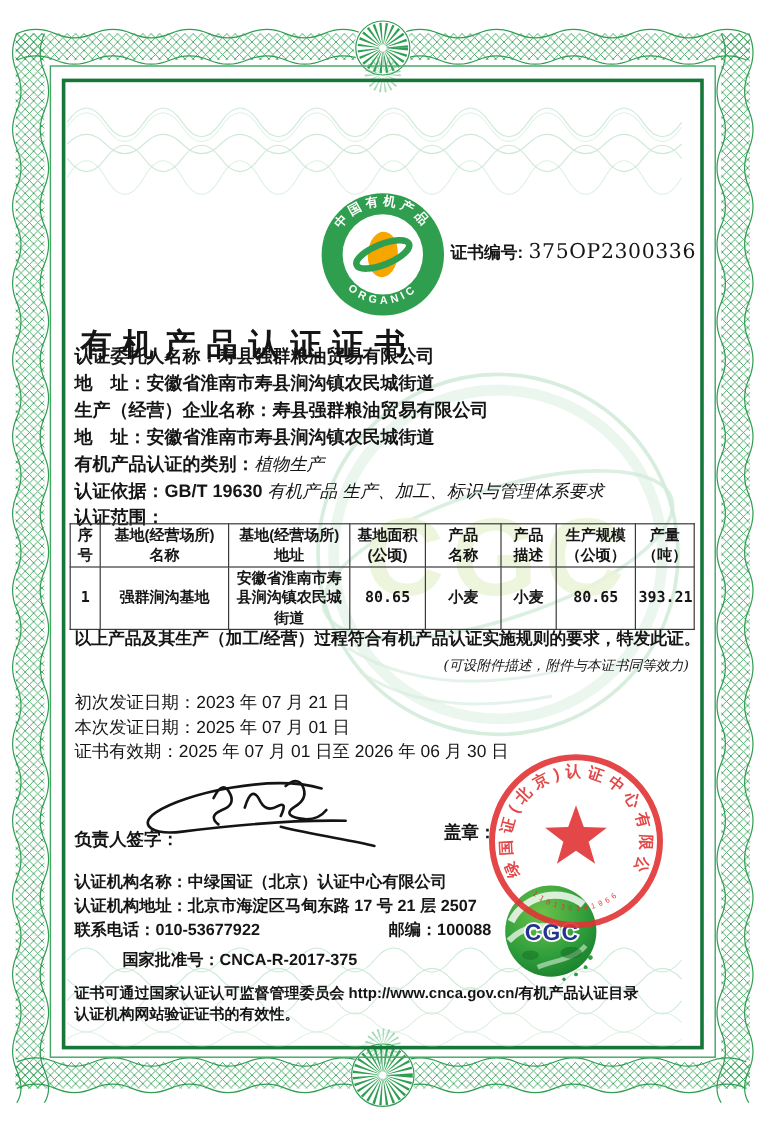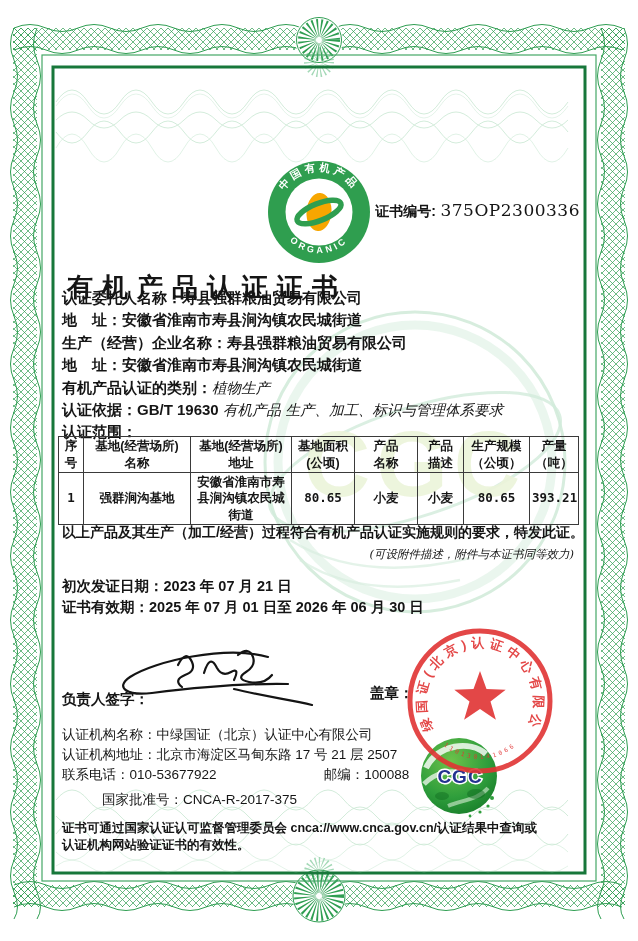--- a/index.html
+++ b/index.html
@@ -27,28 +27,28 @@
               table-layout:fixed;}
   table.scope td,table.scope th{border:1px solid #3a3a3a;font-size:12.5px;font-weight:700;
       text-align:center;vertical-align:middle;padding:1px 2px;line-height:1.3;}
   table.scope th span{display:block;}
   table.scope .hrow{height:36px;}
   table.scope .drow{height:36px;}
   .mono{font-family:"DejaVu Sans Mono",monospace;font-weight:400;font-size:12px;}
   .note{position:absolute;top:441px;right:6px;font-size:11.5px;}
   .claim{position:absolute;top:454px;left:4px;font-size:14px;font-weight:700;white-space:nowrap;}
   .remark{position:absolute;top:474px;left:4px;font-size:12.6px;font-weight:700;line-height:15.5px;white-space:nowrap;}
-  .dates{position:absolute;top:506px;left:4px;font-size:14.5px;font-weight:700;}
+  .dates{position:absolute;top:506px;left:4px;font-size:14.5px;font-weight:400;}
   .dates div{height:20.5px;line-height:20.5px;white-space:nowrap;}
   
   .sigline{position:absolute;top:620px;left:4px;font-size:14.5px;font-weight:700;}
   .sealline{position:absolute;top:614px;left:312px;font-size:14.5px;font-weight:700;}
   .signature{position:absolute;top:573px;left:58px;}
   
-  .agency{position:absolute;top:655px;left:4px;font-size:13.5px;font-weight:400;}
+  .agency{position:absolute;top:655px;left:4px;font-size:13.5px;font-weight:700;}
   .agency div{height:20px;line-height:20px;white-space:nowrap;}
   .agency .gap{margin-top:5px;padding-left:40px;}
   .agency .tel{display:inline-block;width:258px;}
   
   .footer{position:absolute;top:750px;left:4px;font-size:12.5px;font-weight:700;line-height:17px;}
   .footer div{white-space:nowrap;}
   
   .cgclogo{position:absolute;top:666px;left:360px;}
   .redseal{position:absolute;top:556px;left:347px;opacity:.9;}
 </style>
@@ -216,20 +216,21 @@
         <td class="mono">393.21</td>
       </tr>
     </tbody>
       </table>
 
     <div class="note k">(可设附件描述，附件与本证书同等效力)</div>
     <div class="claim">以上产品及其生产（加工/经营）过程符合有机产品认证实施规则的要求，特发此证。</div>
 
     <div class="dates">
       <div>初次发证日期：2023 年 07 月 21 日</div>
+      <div>本次发证日期：2025 年 07 月 01 日</div>
       <div>证书有效期：2025 年 07 月 01 日至 2026 年 06 月 30 日</div>
     </div>
 
     <div class="signature">
       <svg width="200" height="70" viewBox="0 0 200 70">
         <g stroke="#141414" stroke-width="2.2" fill="none" stroke-linecap="round" stroke-linejoin="round">
           <path d="M62,22 q8,-16 14,-3 q4,9 -7,13 q-12,5 -3,12"></path>
           <path d="M88,30 q6,-20 13,-5 q5,9 14,4 q9,-5 3,8"></path>
           <path d="M122,12 q11,-9 15,2 q3,9 -7,15 q-11,7 3,10 q15,3 23,-7"></path>
           <path d="M152,14 C110,2 38,18 14,34 C-2,45 12,53 36,50 C76,45 124,40 172,41"></path>
@@ -244,21 +245,21 @@
       <div><span class="lb">认证机构名称：</span><span>中绿国证（北京）认证中心有限公司</span></div>
       <div><span class="lb">认证机构地址：</span><span>北京市海淀区马甸东路 17 号 21 层 2507</span></div>
       <div>
         <span class="tel"><span class="lb">联系电话：</span><span>010-53677922</span></span>
         <span><span class="lb">邮编：</span><span>100088</span></span>
       </div>
       <div class="gap"><span class="lb">国家批准号：</span><span>CNCA-R-2017-375</span></div>
     </div>
 
     <div class="footer">
-      <div>证书可通过国家认证认可监督管理委员会 cnca://www.cnca.gov.cn/认证结果中查询或</div>
+      <div>证书可通过国家认证认可监督管理委员会 http://www.cnca.gov.cn/有机产品认证目录</div>
       <div>认证机构网站验证证书的有效性。</div>
     </div>
 
     <div class="cgclogo">
       <svg width="84" height="84" viewBox="0 0 84 84">
         <defs>
           <radialGradient id="gg" cx="40%" cy="30%" r="80%">
             <stop offset="0%" stop-color="#6cc24a"></stop>
             <stop offset="60%" stop-color="#2f9e3c"></stop>
             <stop offset="100%" stop-color="#157a28"></stop>

